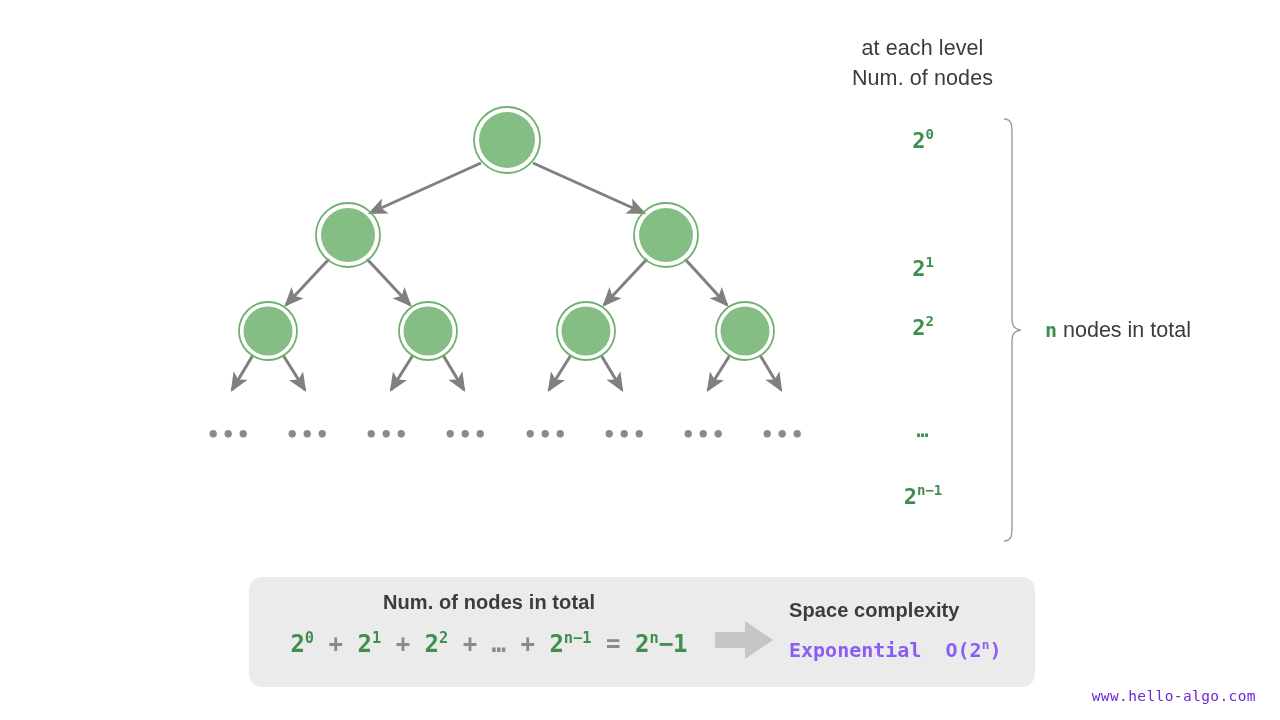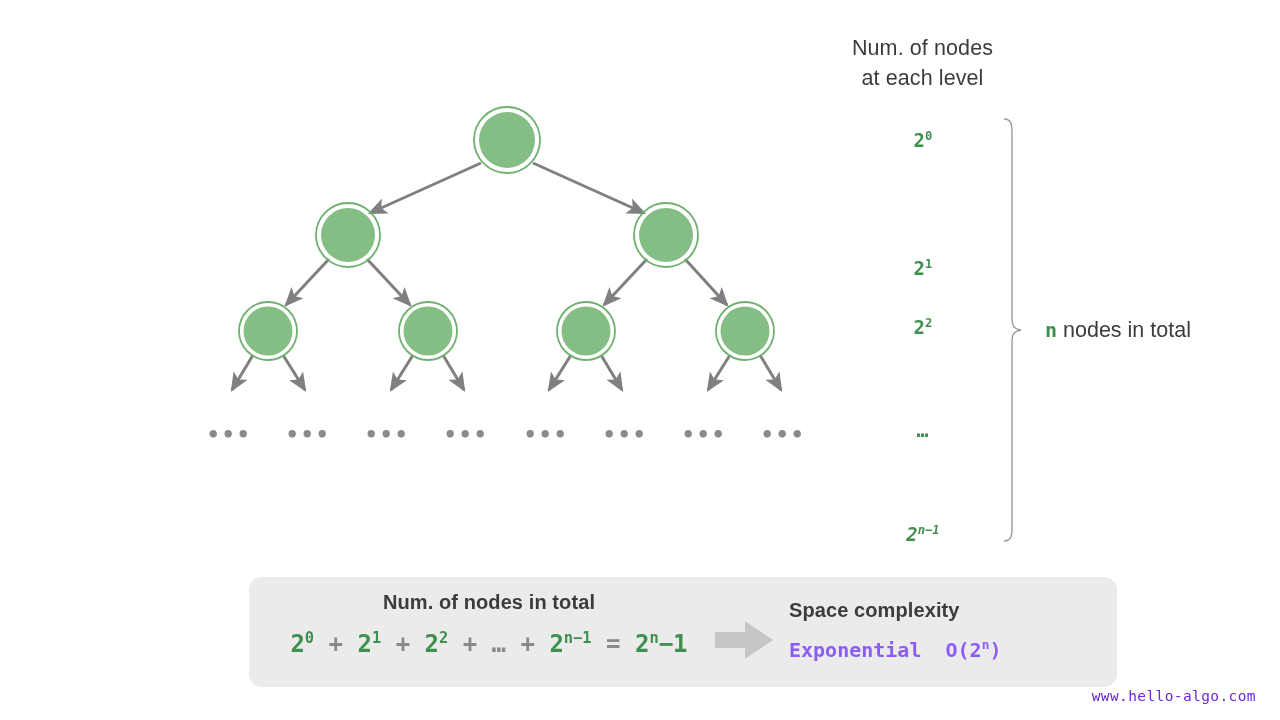--- a/index.html
+++ b/index.html
@@ -42,21 +42,21 @@
   }
 
   
   .lvl-label {
     position: absolute;
     width: 170px;
     text-align: center;
     left: 838px;
     font-family: "DejaVu Sans Mono", "Liberation Mono", monospace;
     font-weight: bold;
-    font-size: 19px;
+    font-size: 22px;
     color: #3f8f4f;
     transform: translateY(-50%);
     white-space: nowrap;
   }
   .lvl-label sup {
     font-size: 0.64em;
     vertical-align: super;
     line-height: 0;
   }
   .lvl-label.dots {
@@ -90,21 +90,21 @@
     font-weight: bold;
     letter-spacing: 1.5px;
     font-family: "DejaVu Sans", sans-serif;
   }
 
   
   .summary {
     position: absolute;
     left: 249px;
     top: 577px;
-    width: 868px;
+    width: 786px;
     height: 110px;
     background: #ebebeb;
     border-radius: 13px;
   }
   .sum-left {
     position: absolute;
     left: 20px;
     top: 14px;
     width: 440px;
     text-align: center;
@@ -213,37 +213,37 @@
       <circle cx="586" cy="331" r="24.5" fill="#84be84"></circle>
       <circle cx="745" cy="331" r="29" fill="none" stroke="#6fb06f" stroke-width="1.8"></circle>
       <circle cx="745" cy="331" r="24.5" fill="#84be84"></circle>
     </g>
 
     <path d="M1004,119 C1012,119 1012,126 1012,134 L1012,318 C1012,326 1014,329 1021,330
              C1014,331 1012,334 1012,342 L1012,526 C1012,534 1012,541 1004,541" fill="none" stroke="#9a9a9a" stroke-width="1.4"></path>
   </svg>
 
   <div class="col-header">
+    <div>at each level</div>
     <div>Num. of nodes</div>
-    <div>at each level</div>
   </div>
 
   <div class="lvl-label" style="top:140px;">
     <span>2</span><sup>0</sup>
   </div>
   <div class="lvl-label" style="top:252px;margin-top:16px;">
     <span>2</span><sup>1</sup>
   </div>
   <div class="lvl-label" style="top:327px;">
     <span>2</span><sup>2</sup>
   </div>
   <div class="lvl-label dots" style="top:430px;">
     <span>…</span>
   </div>
-  <div class="lvl-label" style="top:534px;font-style:italic;">
+  <div class="lvl-label" style="top:496px;">
     <span>2</span><sup>n−1</sup>
   </div>
 
   <div class="levels-note">
     <span class="nvar">n</span>
     <span>nodes in total</span>
   </div>
 
   <div class="tree-dots" style="left:229px; top:435px;"><span>•••</span></div>
   <div class="tree-dots" style="left:308px; top:435px;"><span>•••</span></div>

